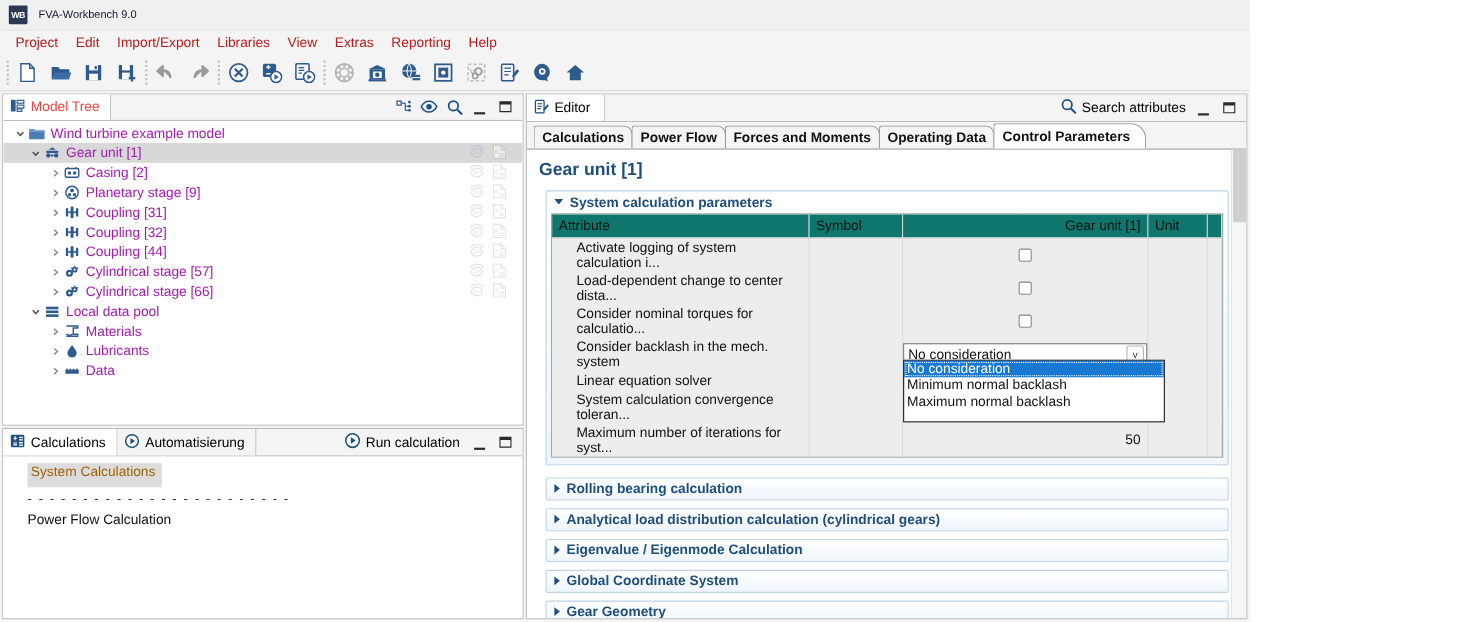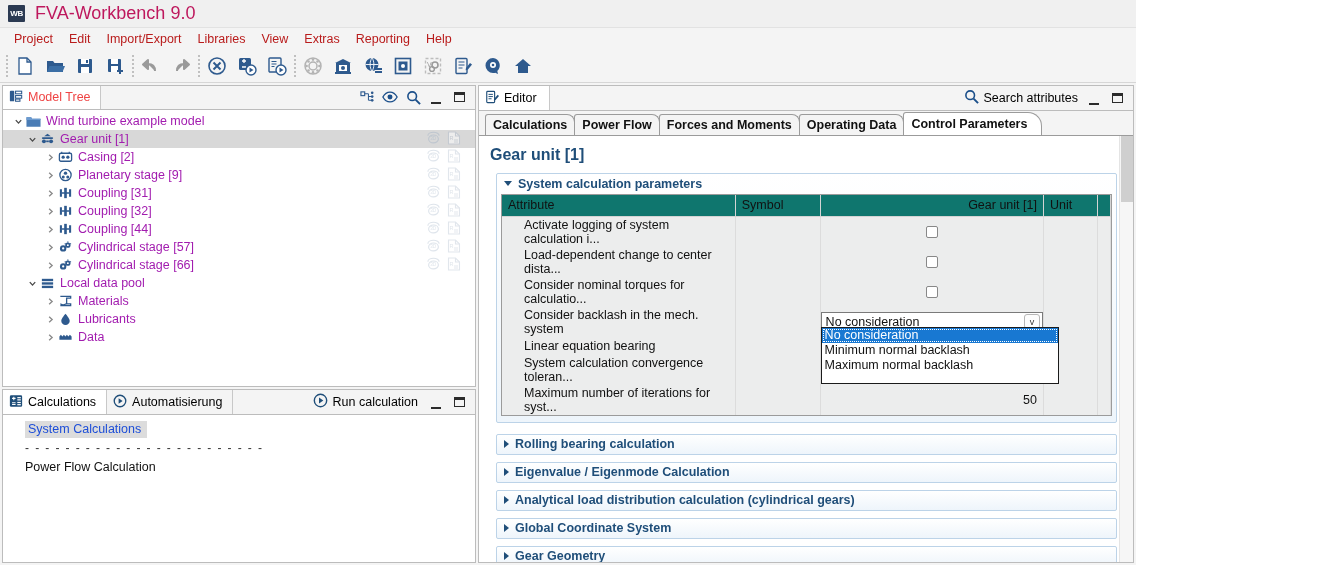--- a/index.html
+++ b/index.html
@@ -37,22 +37,22 @@
     font-size: 8px;
     font-weight: bold;
     display: flex;
     align-items: center;
     justify-content: center;
     letter-spacing: -0.3px;
     border-radius: 1px;
   }
   .title-text {
     margin-left: 10px;
-    font-size: 18px;
-    color: #be185d;
+    font-size: 10px;
+    color: #0f172a;
   }
 
   
   .menubar {
     height: 22px;
     background: #f4f4f4;
     display: flex;
     align-items: center;
     padding-left: 6px;
     flex: 0 0 22px;
@@ -233,22 +233,22 @@
   }
   .calc-body {
     flex: 1 1 auto;
     background: #ffffff;
     padding: 6px 0 0 22px;
     font-size: 12.5px;
   }
   .calc-group {
     display: inline-block;
     background: #dcdcdc;
-    padding: 1px 6px 2px 3px;
-    color: #1d4ed8;
+    padding: 1px 6px 7px 3px;
+    color: #a16207;
   }
   .calc-dashes {
     color: #333;
     letter-spacing: 1.4px;
     margin: 3px 0 4px 0;
     font-size: 12px;
   }
   .calc-entry { color: #111; padding: 1px 0; cursor: default; }
 
   
@@ -1190,21 +1190,21 @@
                       <div class="dropdown">
                         <div class="dd-item sel">No consideration</div>
                         <div class="dd-item">Minimum normal backlash</div>
                         <div class="dd-item">Maximum normal backlash</div>
                       </div>
                     </td>
                     <td></td>
                     <td></td>
                   </tr>
                   <tr>
-                    <td class="attrname">Linear equation bearing</td>
+                    <td class="attrname">Linear equation solver</td>
                     <td></td>
                     <td class="right"></td>
                     <td></td>
                     <td></td>
                   </tr>
                   <tr>
                     <td class="attrname">System calculation convergence toleran...</td>
                     <td></td>
                     <td class="right"></td>
                     <td></td>
@@ -1225,28 +1225,28 @@
           <div class="sect" style="margin-top:11px;">
             <div class="sect-head">
               <span class="tri-right"></span>
               <span>Rolling bearing calculation</span>
             </div>
           </div>
 
           <div class="sect" style="margin-top:7px;">
             <div class="sect-head">
               <span class="tri-right"></span>
-              <span>Eigenvalue / Eigenmode Calculation</span>
+              <span>Analytical load distribution calculation (cylindrical gears)</span>
             </div>
           </div>
 
           <div class="sect" style="margin-top:7px;">
             <div class="sect-head">
               <span class="tri-right"></span>
-              <span>Analytical load distribution calculation (cylindrical gears)</span>
+              <span>Eigenvalue / Eigenmode Calculation</span>
             </div>
           </div>
 
           <div class="sect" style="margin-top:7px;">
             <div class="sect-head">
               <span class="tri-right"></span>
               <span>Global Coordinate System</span>
             </div>
           </div>
 

